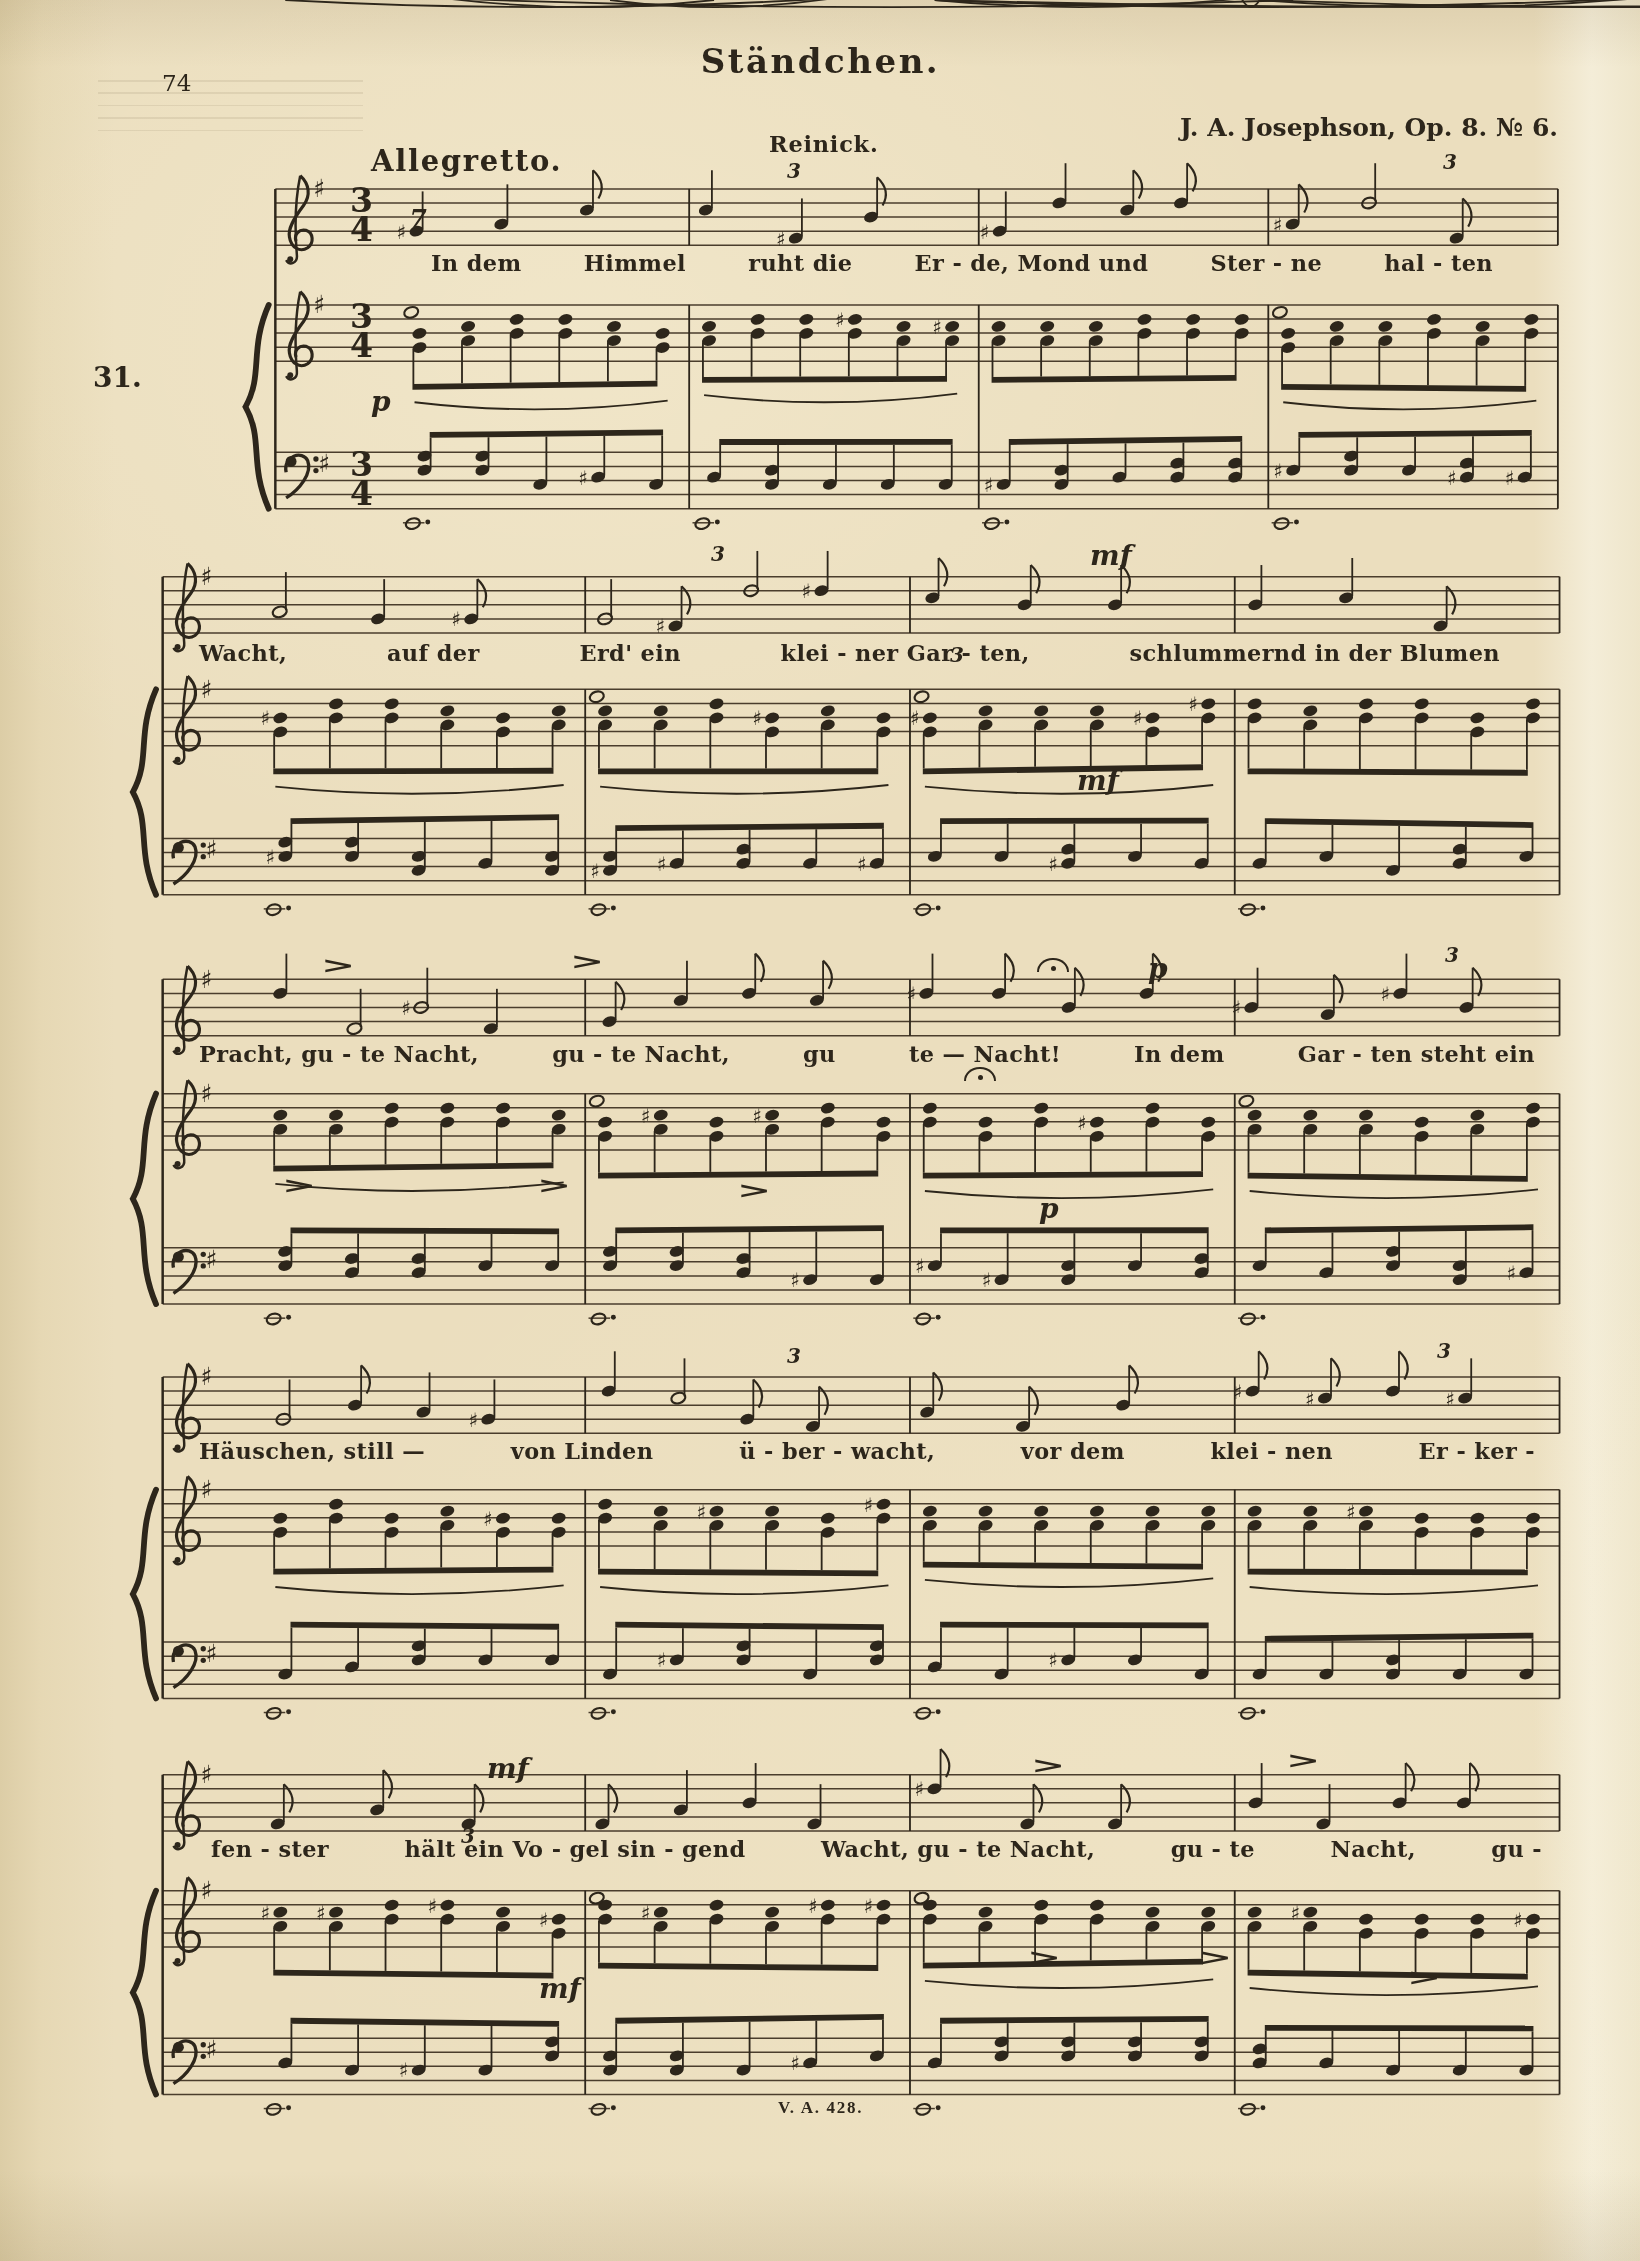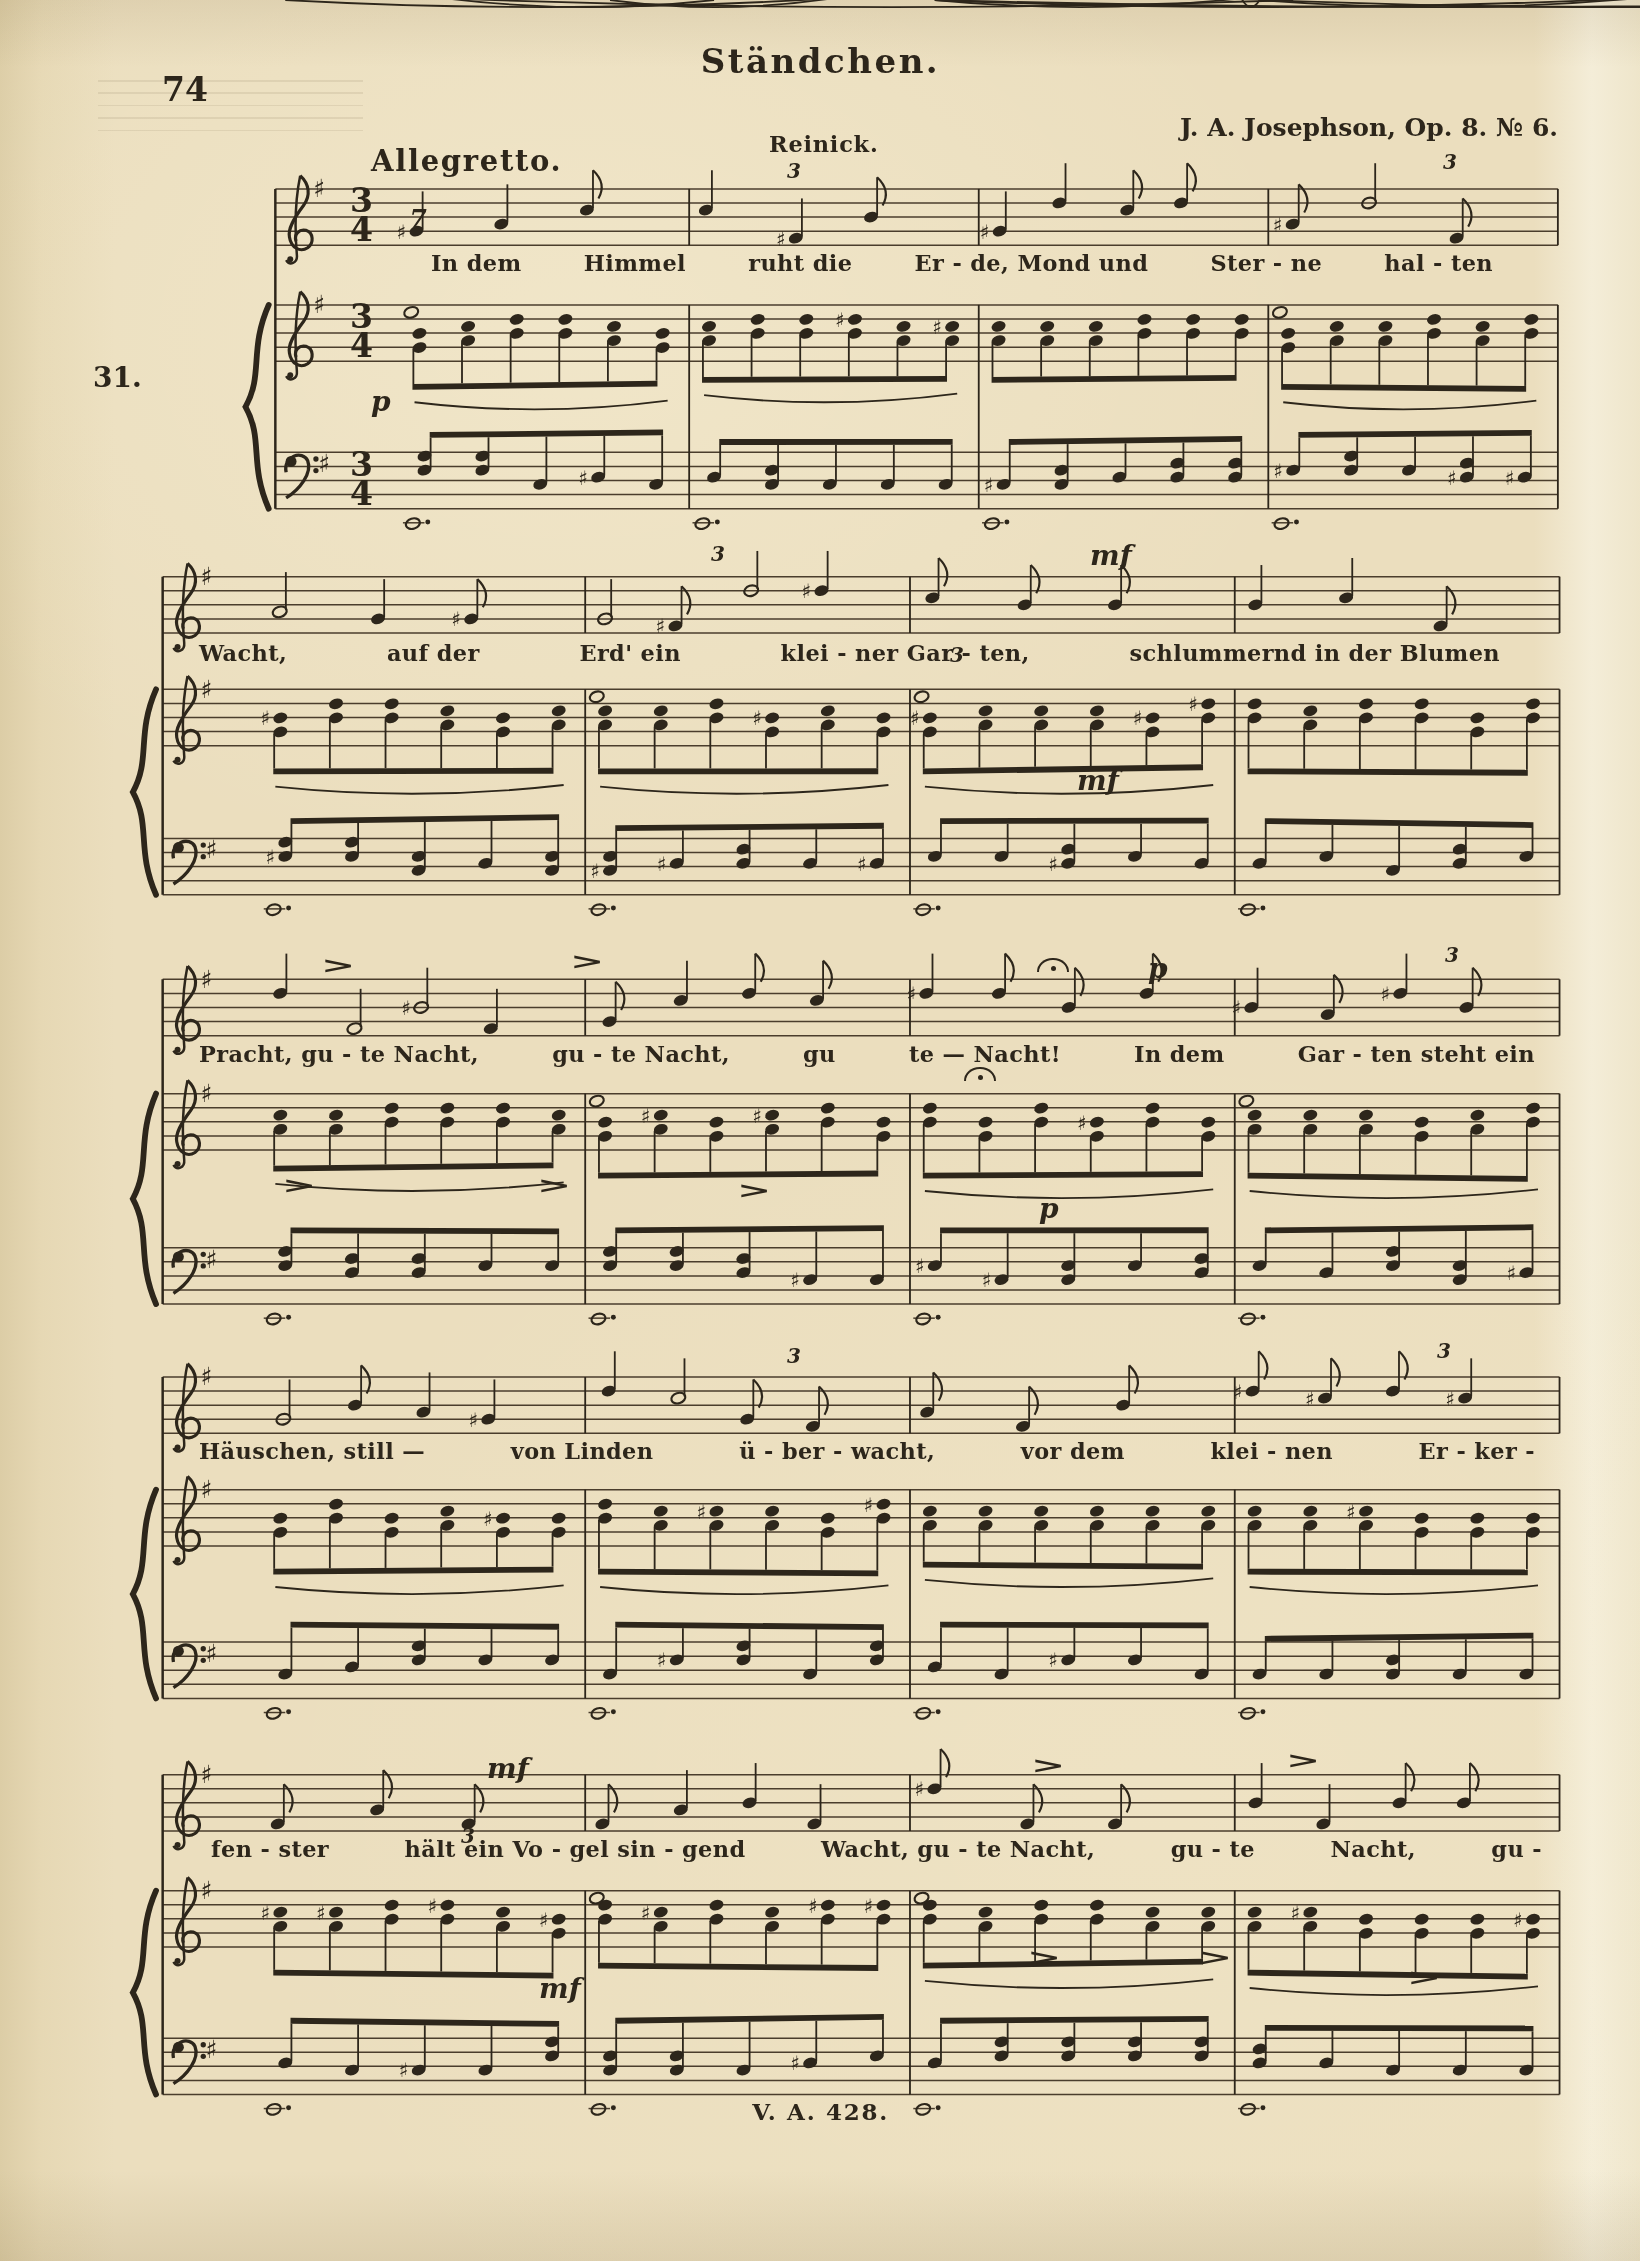--- a/index.html
+++ b/index.html
@@ -9,27 +9,27 @@
       radial-gradient(1160px 829px at 35% 15%, rgba(255,250,228,.28), transparent 65%),
       radial-gradient(1326px 1160px at 70% 80%, rgba(255,248,222,.16), transparent 70%),
       linear-gradient(90deg,#dccda6 0,#e6d8b4 2.5%,#ebdebe 7%,#ebdebe 93.5%,#f4edd8 97%,#eee5ca 100%),
       #ebdebe;
     font-family:"DejaVu Serif","Liberation Serif",serif;
     color:#2d261b;
   }
   .vignette{position:absolute;inset:0;pointer-events:none;
     background:linear-gradient(180deg,rgba(110,85,40,.10) 0,rgba(110,85,40,0) 3%,rgba(110,85,40,0) 96%,rgba(110,85,40,.12) 100%);}
   .txt{position:absolute;white-space:nowrap;}
-  .page-number{left:162px;top:70px;font-size:33px;font-weight:bold;}
+  .page-number{left:162px;top:70px;font-size:23px;font-weight:normal;}
   .title{left:50%;top:41px;transform:translateX(-50%);font-size:34px;font-weight:bold;letter-spacing:2.5px;margin:0;}
   .poet{left:769px;top:131px;font-size:22.4px;font-weight:bold;letter-spacing:0.8px;}
   .composer{right:83px;top:113px;font-size:25px;font-weight:bold;}
   .tempo{left:371px;top:144px;font-size:29px;font-weight:bold;letter-spacing:1.7px;}
   .piece-number{left:93px;top:361px;font-size:28px;font-weight:bold;text-align:center;}
-  .plate{left:50%;top:2098px;transform:translateX(-50%);font-size:23px;font-weight:bold;letter-spacing:1.7px;}
+  .plate{left:50%;top:2098px;transform:translateX(-50%);font-size:17px;font-weight:bold;letter-spacing:1.7px;font-family:Liberation Serif, serif;}
   .ghost{position:absolute;left:98px;top:80px;width:265px;height:60px;opacity:.35;filter:blur(0.5px);
     background:repeating-linear-gradient(180deg,rgba(90,70,40,.28) 0 1.7px,transparent 1.7px 12.4px);}
   #notation{position:absolute;left:0;top:0;}
   .lyrics{position:absolute;display:flex;justify-content:space-between;align-items:baseline;
     font-size:22.4px;font-weight:bold;letter-spacing:0.4px;text-align:right;}
   .lyrics span{white-space:nowrap;}
   .mark{position:absolute;line-height:1;}
   .mk-p,.mk-mf{font-style:italic;font-weight:bold;font-size:28px;}
   .mk-3{font-style:italic;font-weight:bold;font-size:20px;}
   .mk-acc{font-weight:bold;font-size:21.5px;transform:scaleX(1.9);transform-origin:left center;}

